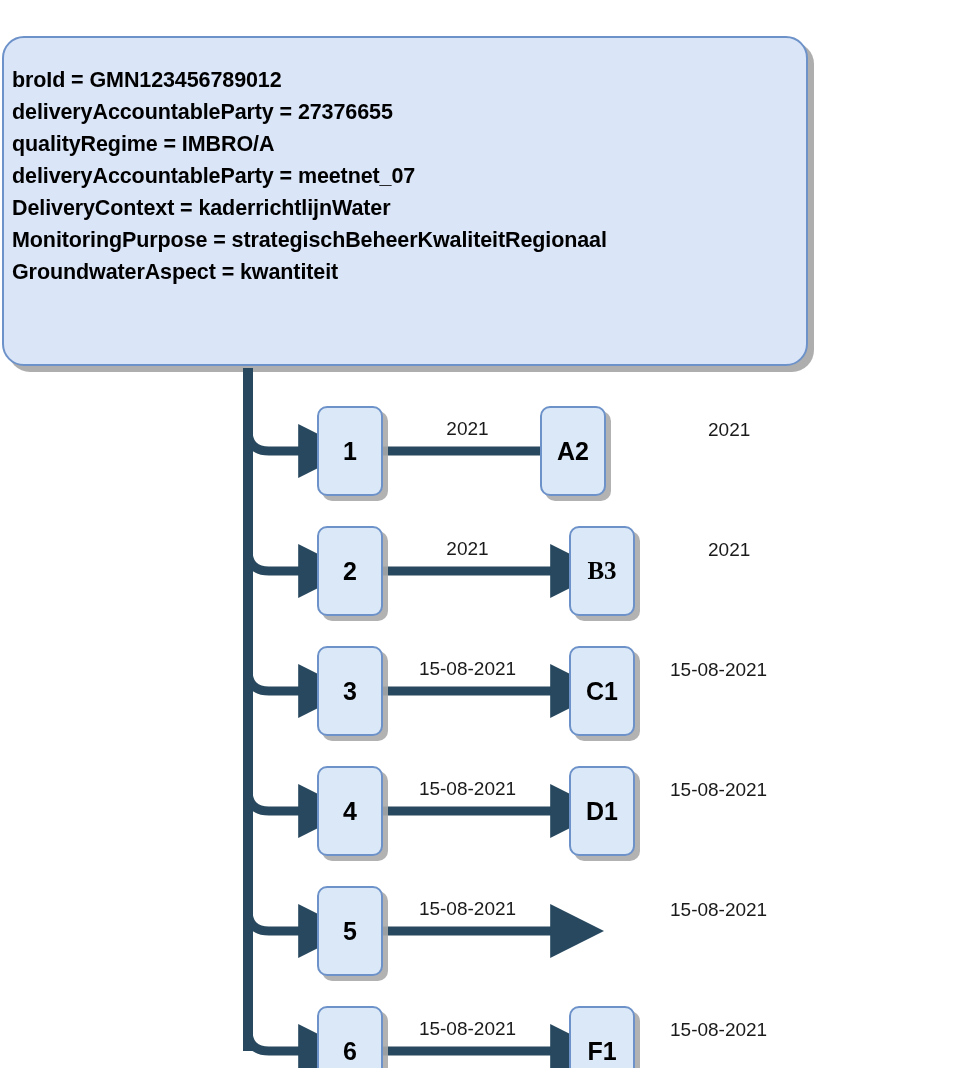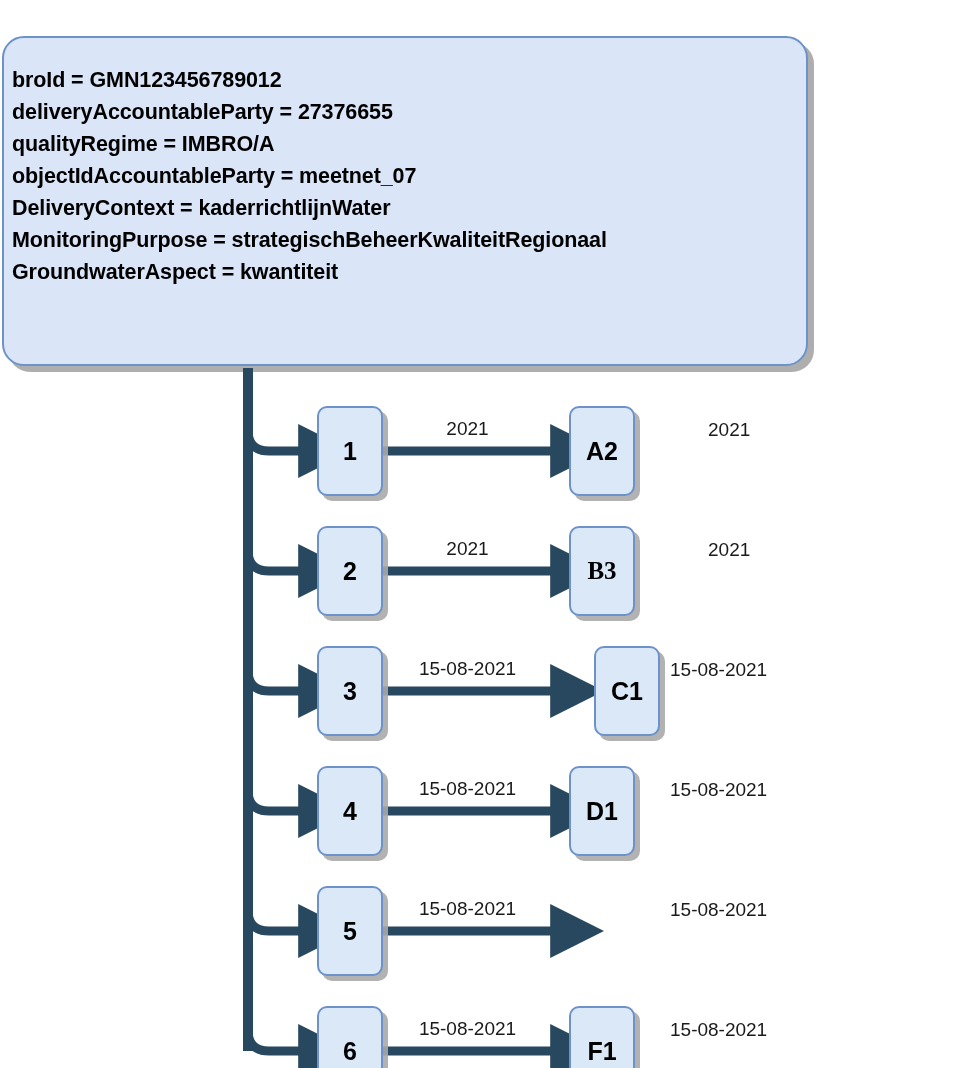--- a/index.html
+++ b/index.html
@@ -103,21 +103,21 @@
 </head>
 <body>
 
 <div id="canvas">
 
   <div class="info-box">
     <div class="info-lines">
       <div class="info-line">broId = GMN123456789012</div>
       <div class="info-line">deliveryAccountableParty = 27376655</div>
       <div class="info-line">qualityRegime = IMBRO/A</div>
-      <div class="info-line">objectIdAccountableParty = meetnet_07</div>
+      <div class="info-line">deliveryAccountableParty = meetnet_07</div>
       <div class="info-line">DeliveryContext = kaderrichtlijnWater</div>
       <div class="info-line">MonitoringPurpose = strategischBeheerKwaliteitRegionaal</div>
       <div class="info-line">GroundwaterAspect = kwantiteit</div>
     </div>
   </div>
 
   <div class="corner-label">2021</div>
 
   <svg id="wiring" viewBox="0 0 960 1068" xmlns="http://www.w3.org/2000/svg">
     <defs>
@@ -138,31 +138,31 @@
     <path d="M383,421 L552,421" stroke="#27485f" stroke-width="9" fill="none" marker-end="url(#arrowhead)"></path>
     <path d="M383,541 L552,541" stroke="#27485f" stroke-width="9" fill="none" marker-end="url(#arrowhead)"></path>
     <path d="M383,661 L552,661" stroke="#27485f" stroke-width="9" fill="none" marker-end="url(#arrowhead)"></path>
     <path d="M383,781 L552,781" stroke="#27485f" stroke-width="9" fill="none" marker-end="url(#arrowhead)"></path>
     <path d="M383,901 L552,901" stroke="#27485f" stroke-width="9" fill="none" marker-end="url(#arrowhead)"></path>
     <path d="M383,1021 L552,1021" stroke="#27485f" stroke-width="9" fill="none" marker-end="url(#arrowhead)"></path>
   </svg>
 
   <div class="node" style="left:317px; top:376px;">1</div>
   <div class="edge-label" style="left:400px; top:388px; width:135px;">2021</div>
-  <div class="node" style="left:569px; top:376px;">A2</div>
+  <div class="node" style="left:540px; top:376px;">A2</div>
   <div class="side-label" style="left:708px; top:389px;">2021</div>
 
   <div class="node" style="left:317px; top:496px;">2</div>
   <div class="edge-label" style="left:400px; top:508px; width:135px;">2021</div>
   <div class="node" style="left:569px; top:496px;font-family:Liberation Serif, serif;">B3</div>
   <div class="side-label" style="left:708px; top:509px;">2021</div>
 
   <div class="node" style="left:317px; top:616px;">3</div>
   <div class="edge-label" style="left:400px; top:628px; width:135px;">15-08-2021</div>
-  <div class="node" style="left:594px; top:616px;">C1</div>
+  <div class="node" style="left:569px; top:616px;">C1</div>
   <div class="side-label" style="left:670px; top:629px;">15-08-2021</div>
 
   <div class="node" style="left:317px; top:736px;">4</div>
   <div class="edge-label" style="left:400px; top:748px; width:135px;">15-08-2021</div>
   <div class="node" style="left:569px; top:736px;">D1</div>
   <div class="side-label" style="left:670px; top:749px;">15-08-2021</div>
 
   <div class="node" style="left:317px; top:856px;">5</div>
   <div class="edge-label" style="left:400px; top:868px; width:135px;">15-08-2021</div>
   <div class="side-label" style="left:670px; top:869px;">15-08-2021</div>

